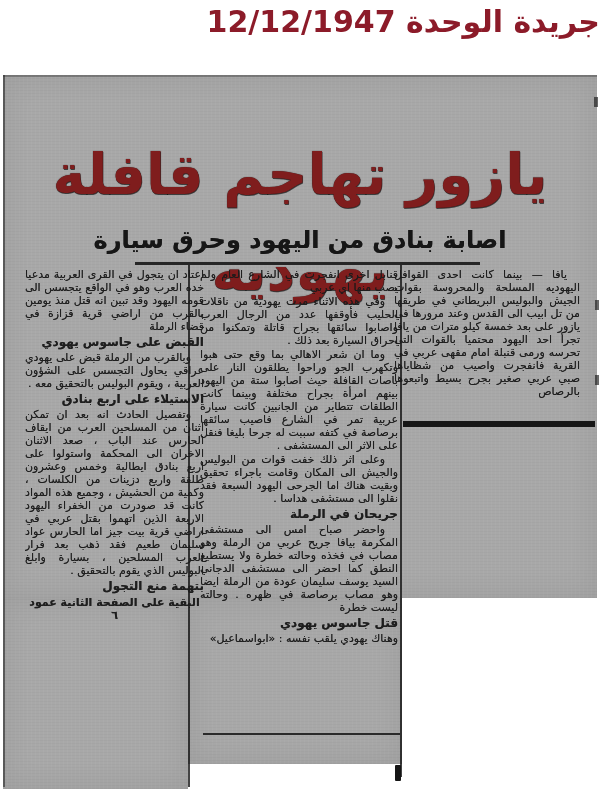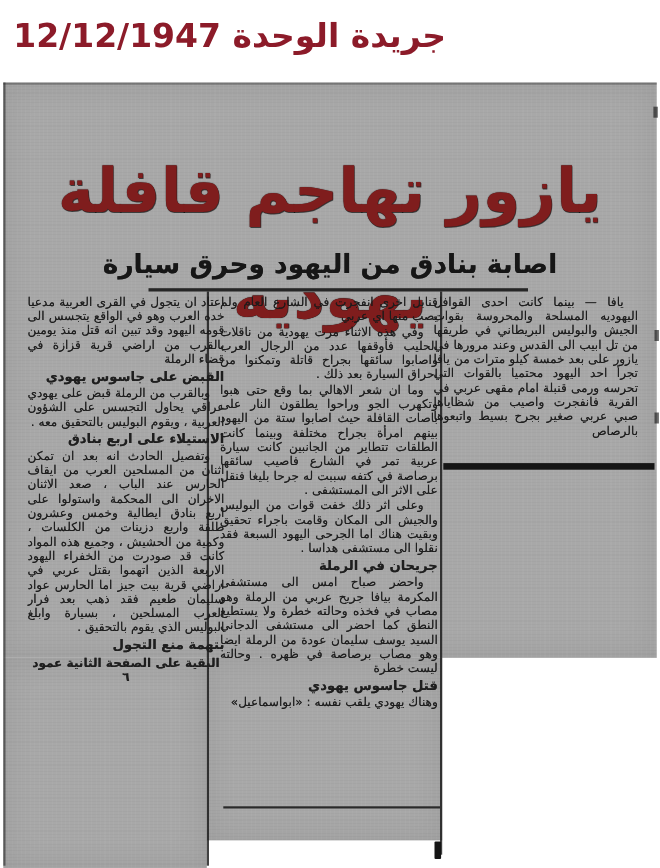--- a/index.html
+++ b/index.html
@@ -1,18 +1,18 @@
 <!DOCTYPE html>
 <html lang="ar"><head>
 <meta charset="utf-8">
 <style>
   html,body{margin:0;padding:0;background:#fff;}
   .page{position:relative;width:600px;height:789px;background:#ffffff;overflow:hidden;
         font-family:"DejaVu Sans",sans-serif;}
-  .caption{position:absolute;top:4px;left:0;right:0;margin:12px;text-align:left;
+  .caption{position:absolute;top:4px;left:0;right:0;margin:0;text-align:right;
            direction:rtl;color:#8c1b29;font-size:30px;font-weight:800;letter-spacing:0;}
   .scan{position:absolute;top:75px;left:0;width:600px;height:714px;direction:rtl;}
   .bg{position:absolute;background-color:#a8a8a8;
       background-image:
         repeating-linear-gradient(0deg, rgba(0,0,0,0.025) 0 1px, rgba(0,0,0,0) 1px 3px),
         repeating-linear-gradient(90deg, rgba(255,255,255,0.03) 0 1px, rgba(255,255,255,0) 1px 4px);
       box-shadow: inset 0 0 30px rgba(0,0,0,0.07);}
   .bg-main{top:0;left:3px;width:594px;height:523px;}
   .bg-left-ext{top:523px;left:3px;width:185px;height:191px;}
   .bg-mid-ext{top:523px;left:188px;width:214px;height:166px;}

